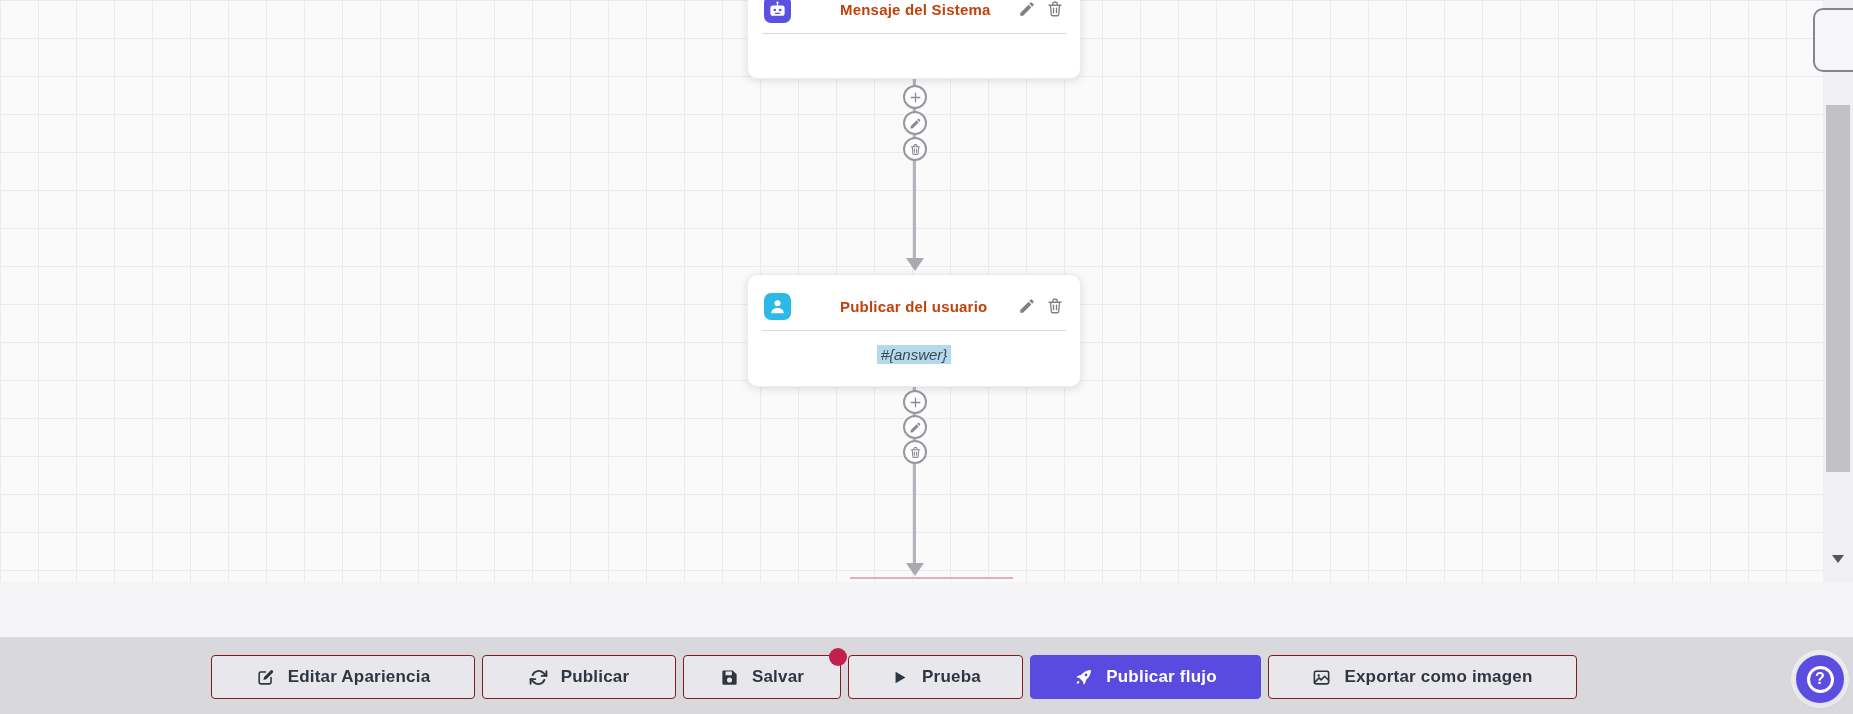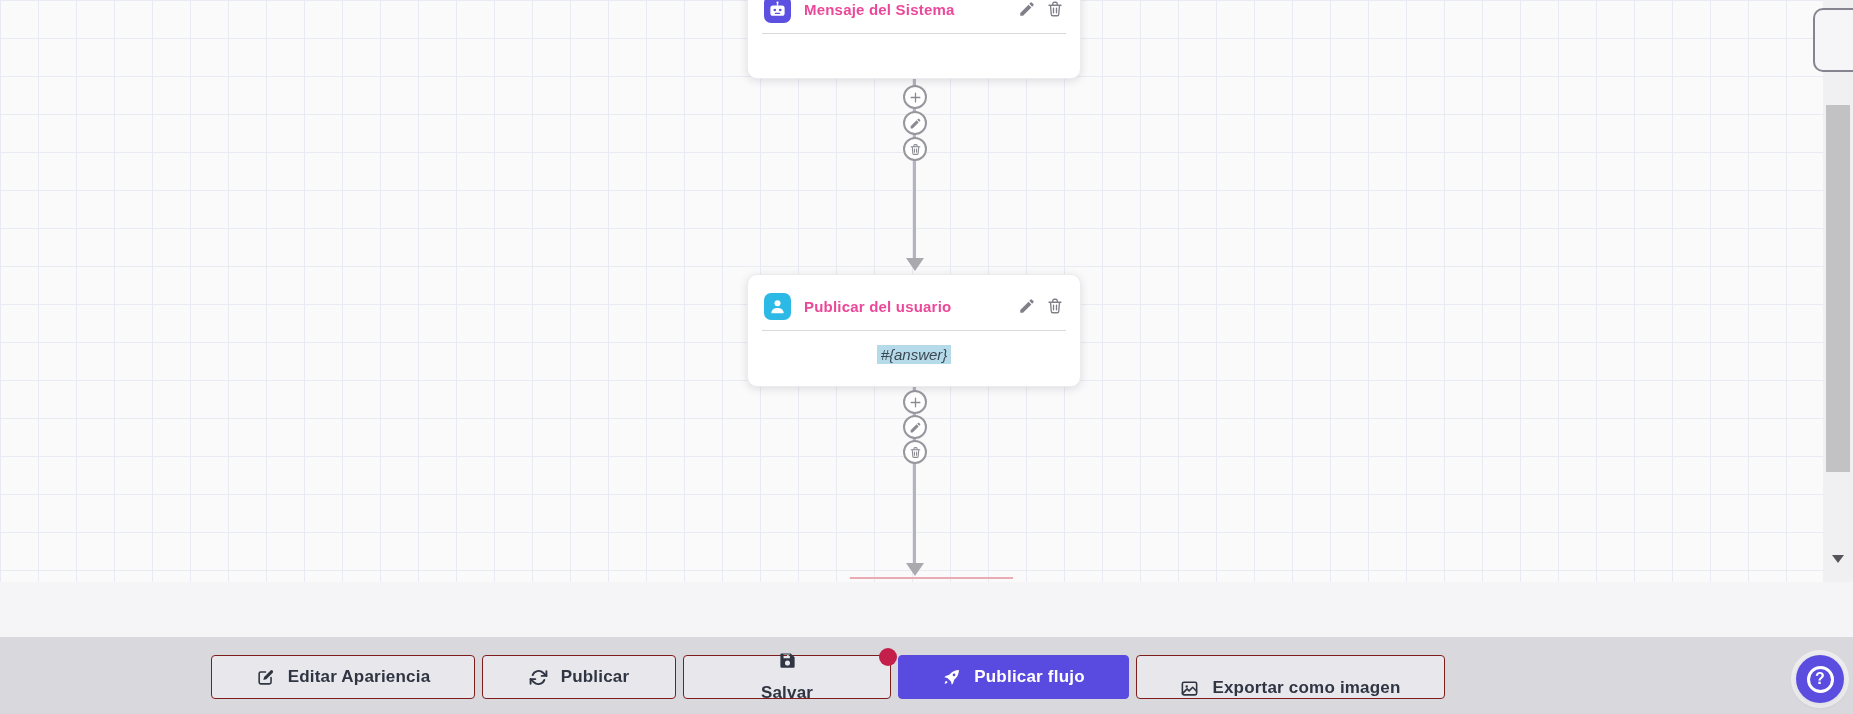--- a/index.html
+++ b/index.html
@@ -25,21 +25,21 @@
     box-shadow:0 2px 8px rgba(70,70,90,.16);
     padding:16px 16px 0 16px; z-index:3;
   }
   .node-header { display:flex; align-items:center; height:30px; margin-bottom:9px; }
   .node-icon {
     width:27px; height:27px; border-radius:7px; flex:0 0 auto;
     display:flex; align-items:center; justify-content:center; margin-right:13px;
   }
   .node-icon.robot { background:#5b50e1; }
   .node-icon.user  { background:#2db9e5; }
-  .node-title { font-size:15px; font-weight:700; color:#ec4899; flex:1 1 auto; letter-spacing:.2px; }
+  .node-title { font-size:15px; font-weight:700; color:#c2410c; flex:1 1 auto; letter-spacing:.2px;margin-left:36px; }
   .hdr-act { color:#808089; display:flex; align-items:center; gap:10px; }
   .hdr-act .icn { width:18px; height:18px; cursor:pointer; display:block; }
   .divider { border-top:1px solid #d9d9dd; margin:0 -2px; }
   .node-content { padding:16px 2px 18px 2px; font-size:15px; color:#5a5a60; }
   .card1 { top:-23px; height:102px; }
   .card2 { top:274px; height:113px; }
   .card2 .node-content { text-align:center; padding-top:14px; }
   .hl {
     background:#b5dbea; color:#3c4752; font-style:italic;
     padding:1px 4px; display:inline-block; font-size:15px;
@@ -79,21 +79,21 @@
 
   .tb-group { position:absolute; left:211px; top:18px; display:flex; gap:7px; }
   .tbtn {
     position:relative; height:44px; border:1px solid #7f1d1d; border-radius:4px;
     background:#e8e8ec; color:#2f3542; font-family:"Liberation Sans",sans-serif;
     font-size:17px; font-weight:700; letter-spacing:.2px;
     display:flex; align-items:center; justify-content:center; gap:13px; cursor:pointer;
   }
   .tbtn svg { width:19px; height:19px; flex:0 0 auto; }
   .tbtn.primary { background:#5a4be0; border-color:#5a4be0; color:#ffffff; }
-  .w1{width:264px;} .w2{width:194px;} .w3{width:208px;flex-direction:column;} .w4{width:175px;} .w5{width:231px;} .w6{width:309px;align-items:flex-end;}
+  .w1{width:264px;} .w2{width:194px;} .w3{width:158px;} .w4{width:175px;} .w5{width:231px;} .w6{width:309px;}
   .badge {
     position:absolute; top:-8px; right:-7px; width:18px; height:18px;
     border-radius:50%; background:#c41f4a;
   }
 
   .help-btn {
     position:absolute; left:1796px; top:655px; width:48px; height:48px; border-radius:50%;
     background:#5b4de0; display:flex; align-items:center; justify-content:center; cursor:pointer;
     box-shadow:0 0 0 5px rgba(255,255,255,.55), 0 2px 6px rgba(0,0,0,.18); z-index:6;
   }
@@ -229,20 +229,26 @@
 
       <button class="tbtn w3">
         <svg viewBox="0 0 24 24" fill="currentColor">
           <path d="M19.5 21h-15A1.5 1.5 0 0 1 3 19.5v-15A1.5 1.5 0 0 1 4.5 3H16l5 5v11.5a1.5 1.5 0 0 1-1.5 1.5zM7 4.5V9h8V4.5zM12 12a3.2 3.2 0 1 0 0 6.4 3.2 3.2 0 0 0 0-6.4z"></path>
           <rect x="11.4" y="5.2" width="2.2" height="2.6" fill="#e8e8ec"></rect>
         </svg>
         <span>Salvar</span>
         <span class="badge"></span>
       </button>
 
+      <button class="tbtn w4">
+        <svg viewBox="0 0 24 24" fill="currentColor">
+          <path d="M7 4.8v14.4L19.5 12z"></path>
+        </svg>
+        <span>Prueba</span>
+      </button>
 
       <button class="tbtn primary w5">
         <svg viewBox="0 0 24 24" fill="currentColor">
           <path d="M21.5 2.5c-4.6.3-8 1.8-10.4 4.2L9.2 8.6 4.6 10 3 11.6l3.8 1.1 4.5 4.5 1.1 3.8 1.6-1.6 1.4-4.6 1.9-1.9c2.4-2.4 3.9-5.8 4.2-10.4z"></path>
           <circle cx="15.2" cy="8.8" r="1.7" fill="#5a4be0"></circle>
           <path d="M5.2 16.2c-1.3 1-1.9 3.8-1.9 3.8s2.8-.6 3.8-1.9z"></path>
         </svg>
         <span>Publicar flujo</span>
       </button>
 

